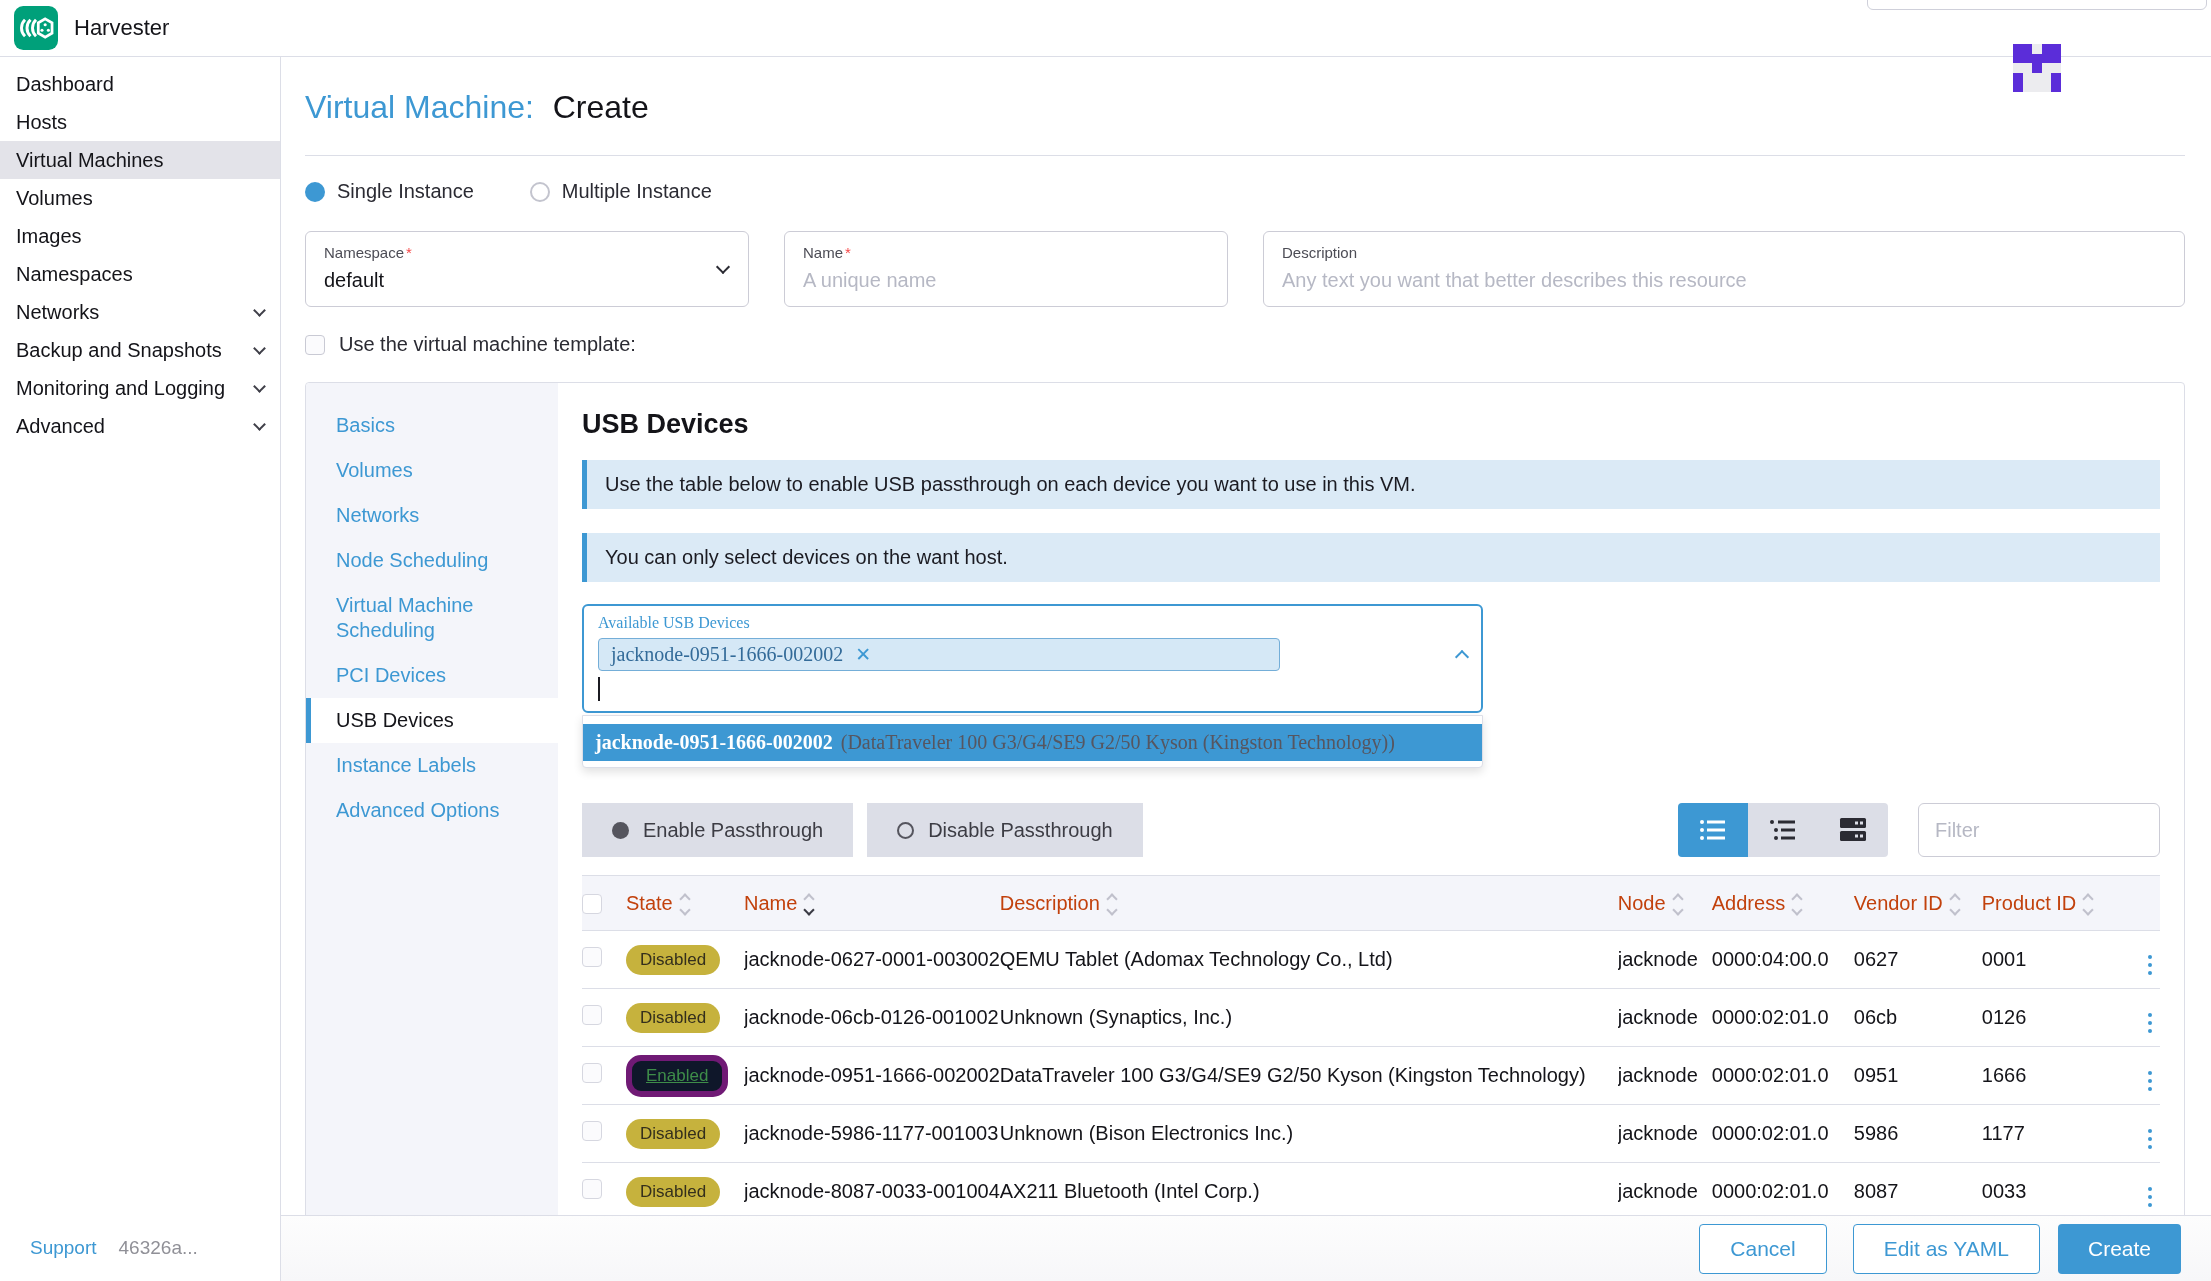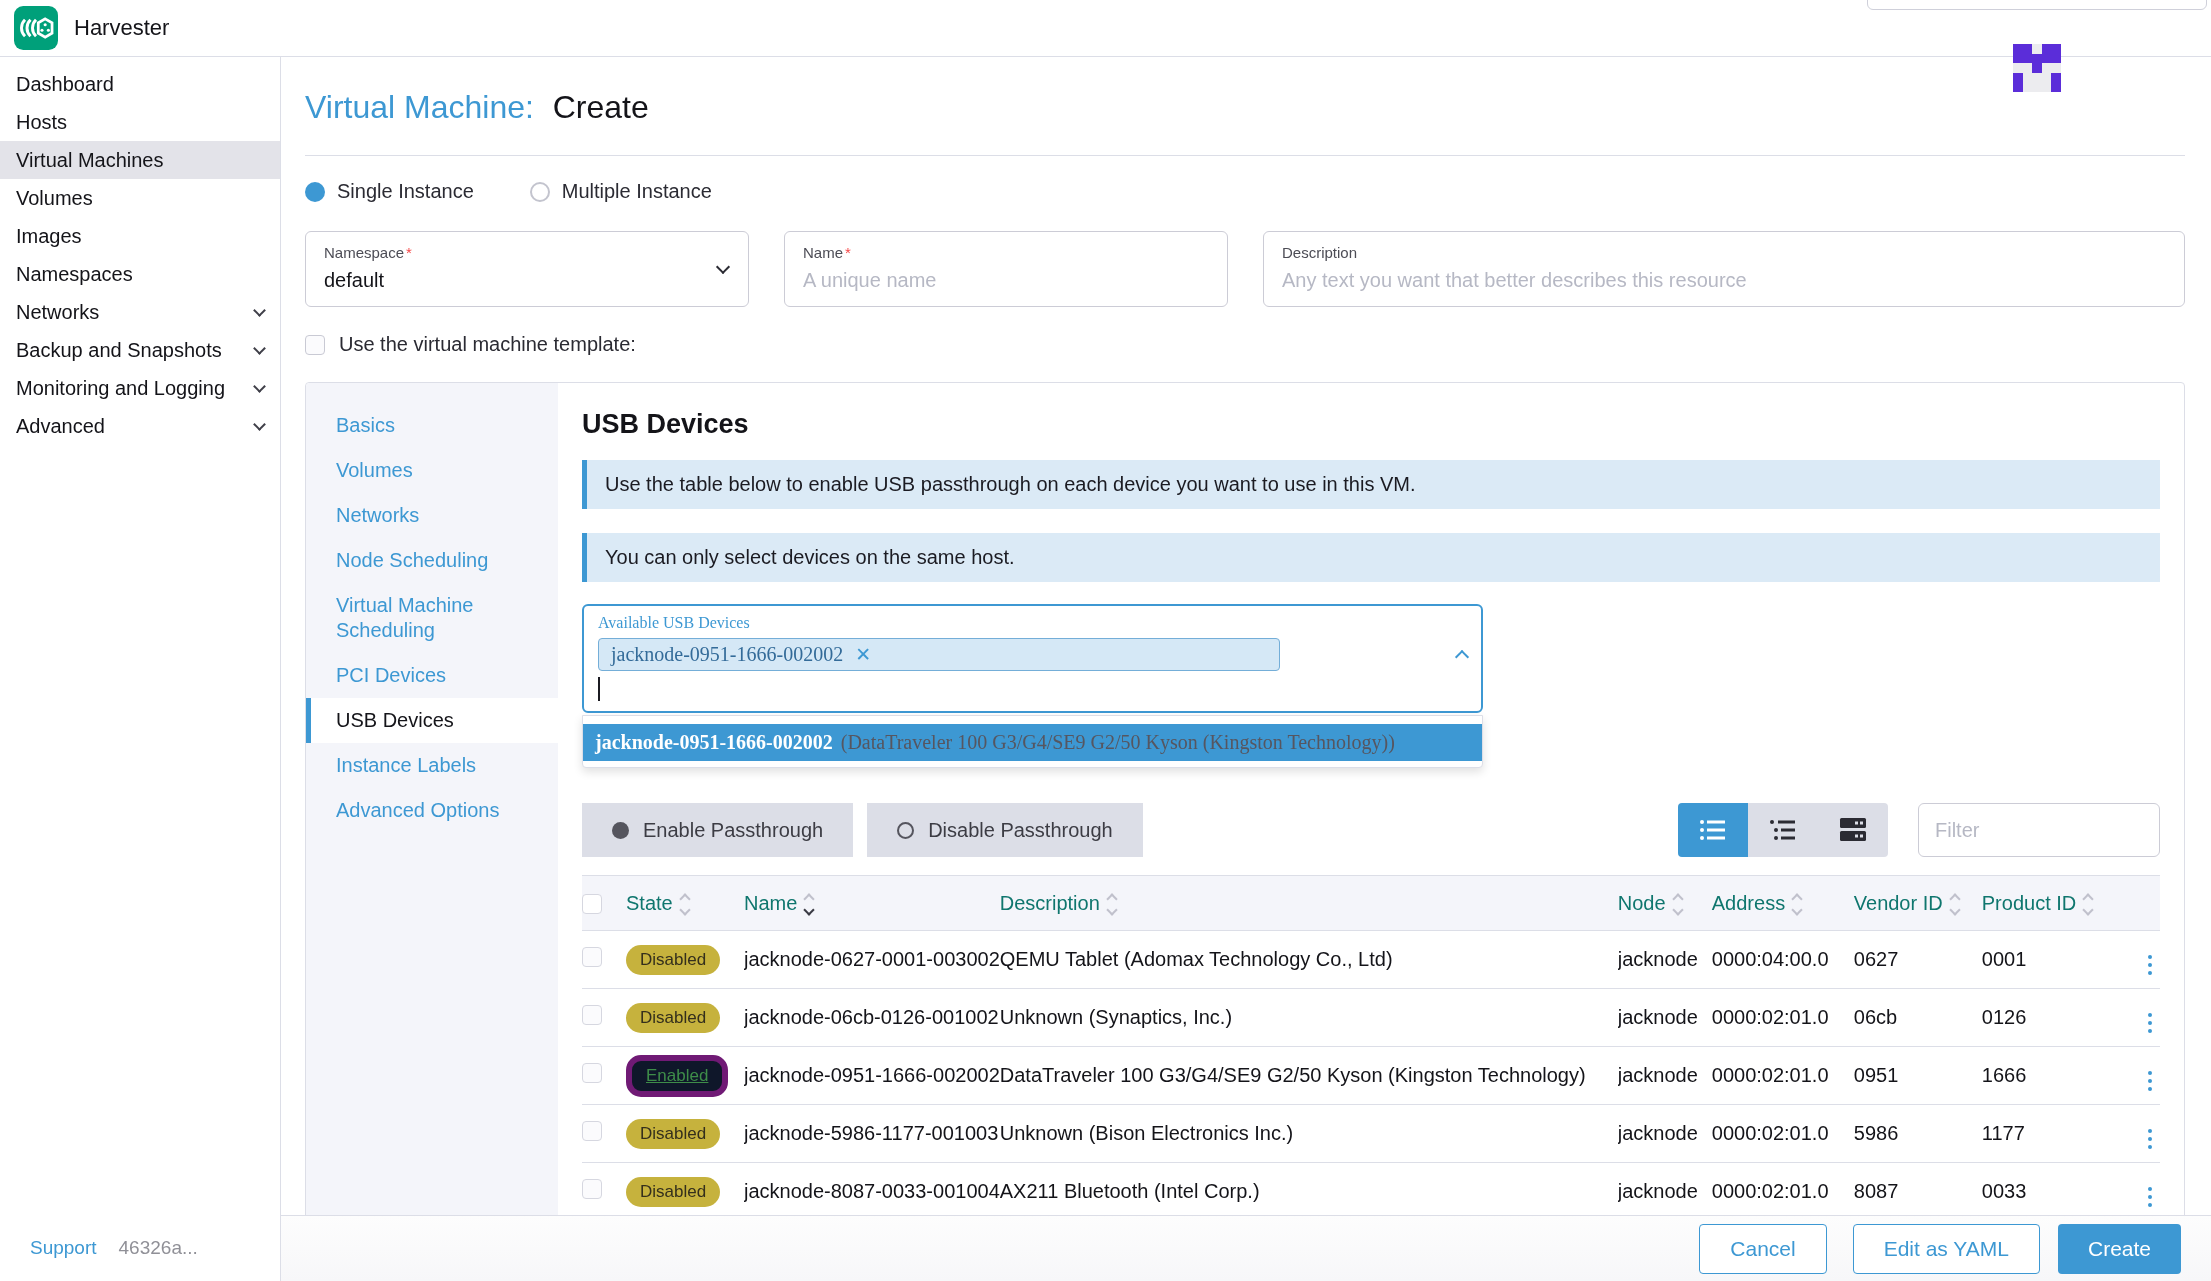--- a/index.html
+++ b/index.html
@@ -102,21 +102,21 @@
   .spacer { flex:1; }
   .view-group { display:flex; border-radius:4px; overflow:hidden; }
   .view-btn { width:70px; height:54px; display:flex; align-items:center; justify-content:center; background:#dcdee7; cursor:pointer; }
   .view-btn.active { background:#3d98d3; }
   .filter-box { margin-left:30px; width:242px; height:54px; border:1px solid #ccccd6; border-radius:6px; padding:0 16px; font-size:20px; font-family:inherit; color:#141419; }
   .filter-box::placeholder { color:#b6b8c4; }
 
   
   table.devices { margin-top:18px; width:100%; border-collapse:collapse; }
   table.devices thead tr { background:#f4f5fa; height:55px; }
-  table.devices th { font-weight:400; font-size:20px; text-align:left; border-top:1px solid #dcdee7; border-bottom:1px solid #dcdee7; color:#0f766e; white-space:nowrap; }
+  table.devices th { font-weight:400; font-size:20px; text-align:left; border-top:1px solid #dcdee7; border-bottom:1px solid #dcdee7; color:#c2410c; white-space:nowrap; }
   table.devices td { height:58px; border-bottom:1px solid #dcdee7; font-size:20px; color:#141419; white-space:nowrap; overflow:hidden; }
   .cb { width:20px; height:20px; border:1px solid #d6d7e0; border-radius:4px; background:#fbfbfd; cursor:pointer; }
   .badge { display:inline-block; padding:5px 14px; border-radius:15px; font-size:17px; }
   .badge.disabled { background:#c6b23d; color:#342f1c; }
   .badge.enabled { background:#0f172a; border:6px solid #701a75; color:#3e8d49;text-decoration:underline; }
   .kebab { display:inline-flex; flex-direction:column; gap:4px; padding:4px 8px; cursor:pointer; }
   .kebab i { width:4px; height:4px; border-radius:50%; background:#3d98d3; }
 
   
   .action-bar { flex:0 0 66px; border-top:1px solid #dcdee7; display:flex; align-items:center; justify-content:flex-end; gap:26px; padding:0 30px; background:linear-gradient(#fdfdfd,#f7f7f9); }
@@ -275,21 +275,21 @@
             <div class="tab">PCI Devices</div>
             <div class="tab active">USB Devices</div>
             <div class="tab">Instance Labels</div>
             <div class="tab">Advanced Options</div>
           </div>
 
           <div class="content">
             <h2 class="section-title">USB Devices</h2>
 
             <div class="banner first">Use the table below to enable USB passthrough on each device you want to use in this VM.</div>
-            <div class="banner">You can only select devices on the same host.</div>
+            <div class="banner">You can only select devices on the want host.</div>
 
             <div class="combo-wrap">
               <div class="combo">
                 <div class="combo-label">Available USB Devices</div>
                 <div class="tag">
                   <span>jacknode-0951-1666-002002</span>
                   <span class="x">✕</span>
                 </div>
                 <span class="caret"></span>
                 <span class="chev up"></span>

